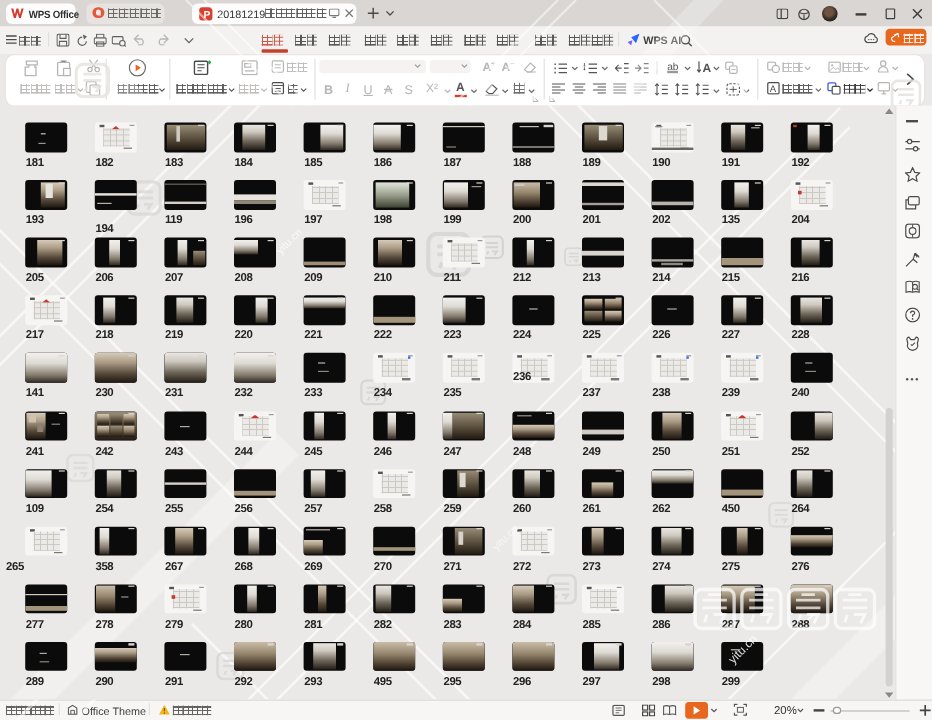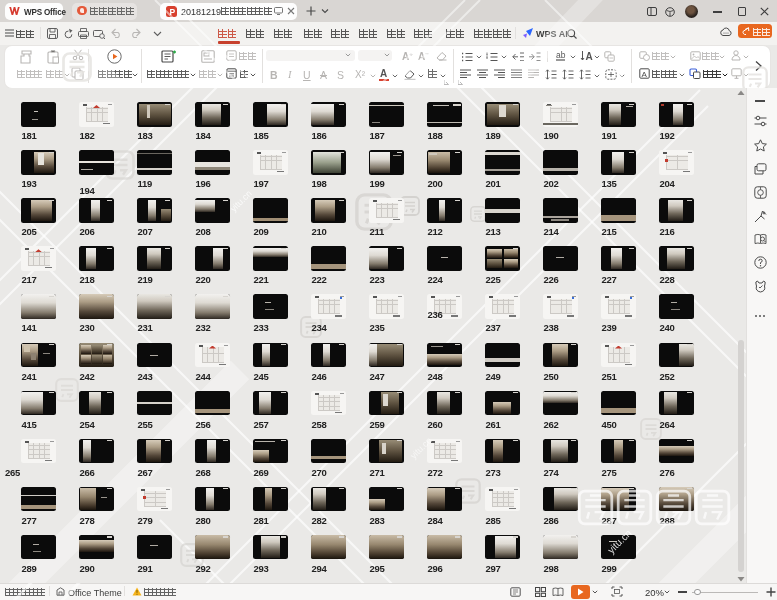--- a/index.html
+++ b/index.html
@@ -848,21 +848,21 @@
 <div class="num" style="left:601.5px;top:282.5px">251</div>
 <div class="th" style="left:659px;top:254.5px">
       <div class="g-wh" style="left:20px;top:1.5px;width:15px;height:21.5px"></div>
       <div style="left:28px;top:1.5px;width:5px;height:1.2px;background:#d8d5d0"></div>
     </div>
 <div class="num" style="left:659.5px;top:282.5px">252</div>
 <div class="th" style="left:21px;top:302.6px">
       <div class="g-br" style="left:0px;top:1.5px;width:22px;height:21.5px"></div>
       <div style="left:28px;top:1.5px;width:5px;height:1.2px;background:#d8d5d0"></div>
     </div>
-<div class="num" style="left:21.5px;top:330.6px">415</div>
+<div class="num" style="left:21.5px;top:330.6px">109</div>
 <div class="th" style="left:79px;top:302.6px">
       <div class="g-wh" style="left:10px;top:1.5px;width:12px;height:21.5px"></div>
       <div style="left:28px;top:1.5px;width:5px;height:1.2px;background:#d8d5d0"></div>
     </div>
 <div class="num" style="left:79.5px;top:330.6px">254</div>
 <div class="th" style="left:137px;top:302.6px">
       <div style="left:0px;top:11px;width:35px;height:2.5px;background:#d5d1ca"></div>
     </div>
 <div class="num" style="left:137.5px;top:330.6px">255</div>
 <div class="th" style="left:195px;top:302.6px">
@@ -915,21 +915,21 @@
       <div style="left:4px;top:2px;width:3.5px;height:2px;background:#555"></div>
       <div style="left:7px;top:4.5px;width:22px;height:15.5px;background-color:#eceae6;background-image:repeating-linear-gradient(0deg,#ccc9c5 0 0.8px,transparent 0.8px 4.5px),repeating-linear-gradient(90deg,#ccc9c5 0 0.8px,transparent 0.8px 5.5px)"></div>
       <div style="left:24px;top:21px;width:7px;height:1.2px;background:#777"></div>
       <div style="left:29px;top:2px;width:4px;height:1px;background:#999"></div>
     </div>
 <div class="num" style="left:5px;top:378.7px">265</div>
 <div class="th" style="left:79px;top:350.7px">
       <div class="g-br" style="left:4px;top:1.5px;width:8px;height:21.5px"></div>
       <div style="left:28px;top:1.5px;width:5px;height:1.2px;background:#d8d5d0"></div>
     </div>
-<div class="num" style="left:79.5px;top:378.7px">266</div>
+<div class="num" style="left:79.5px;top:378.7px">358</div>
 <div class="th" style="left:137px;top:350.7px">
       <div class="g-warm" style="left:9px;top:1.5px;width:15px;height:21.5px"></div>
       <div style="left:28px;top:1.5px;width:5px;height:1.2px;background:#d8d5d0"></div>
     </div>
 <div class="num" style="left:137.5px;top:378.7px">267</div>
 <div class="th" style="left:195px;top:350.7px">
       <div class="g-br" style="left:12px;top:1.5px;width:9px;height:21.5px"></div>
       <div style="left:28px;top:1.5px;width:5px;height:1.2px;background:#d8d5d0"></div>
     </div>
 <div class="num" style="left:195.5px;top:378.7px">268</div>
@@ -1063,21 +1063,21 @@
 <div class="num" style="left:195.5px;top:474.9000000000001px">292</div>
 <div class="th" style="left:253px;top:446.9000000000001px">
       <div class="g-wh" style="left:8px;top:1.5px;width:19px;height:21.5px"></div>
       <div style="left:28px;top:1.5px;width:5px;height:1.2px;background:#d8d5d0"></div>
     </div>
 <div class="num" style="left:253.5px;top:474.9000000000001px">293</div>
 <div class="th" style="left:311px;top:446.9000000000001px">
       <div class="g-wa2" style="left:0px;top:0px;width:35px;height:24.5px"></div>
       <div style="left:28px;top:1.5px;width:5px;height:1.2px;background:#d8d5d0"></div>
     </div>
-<div class="num" style="left:311.5px;top:474.9000000000001px">294</div>
+<div class="num" style="left:311.5px;top:474.9000000000001px">495</div>
 <div class="th" style="left:369px;top:446.9000000000001px">
       <div class="g-wa2" style="left:0px;top:0px;width:35px;height:24.5px"></div>
       <div style="left:28px;top:1.5px;width:5px;height:1.2px;background:#d8d5d0"></div>
     </div>
 <div class="num" style="left:369.5px;top:474.9000000000001px">295</div>
 <div class="th" style="left:427px;top:446.9000000000001px">
       <div class="g-wa2" style="left:0px;top:0px;width:35px;height:24.5px"></div>
       <div style="left:28px;top:1.5px;width:5px;height:1.2px;background:#d8d5d0"></div>
     </div>
 <div class="num" style="left:427.5px;top:474.9000000000001px">296</div>

